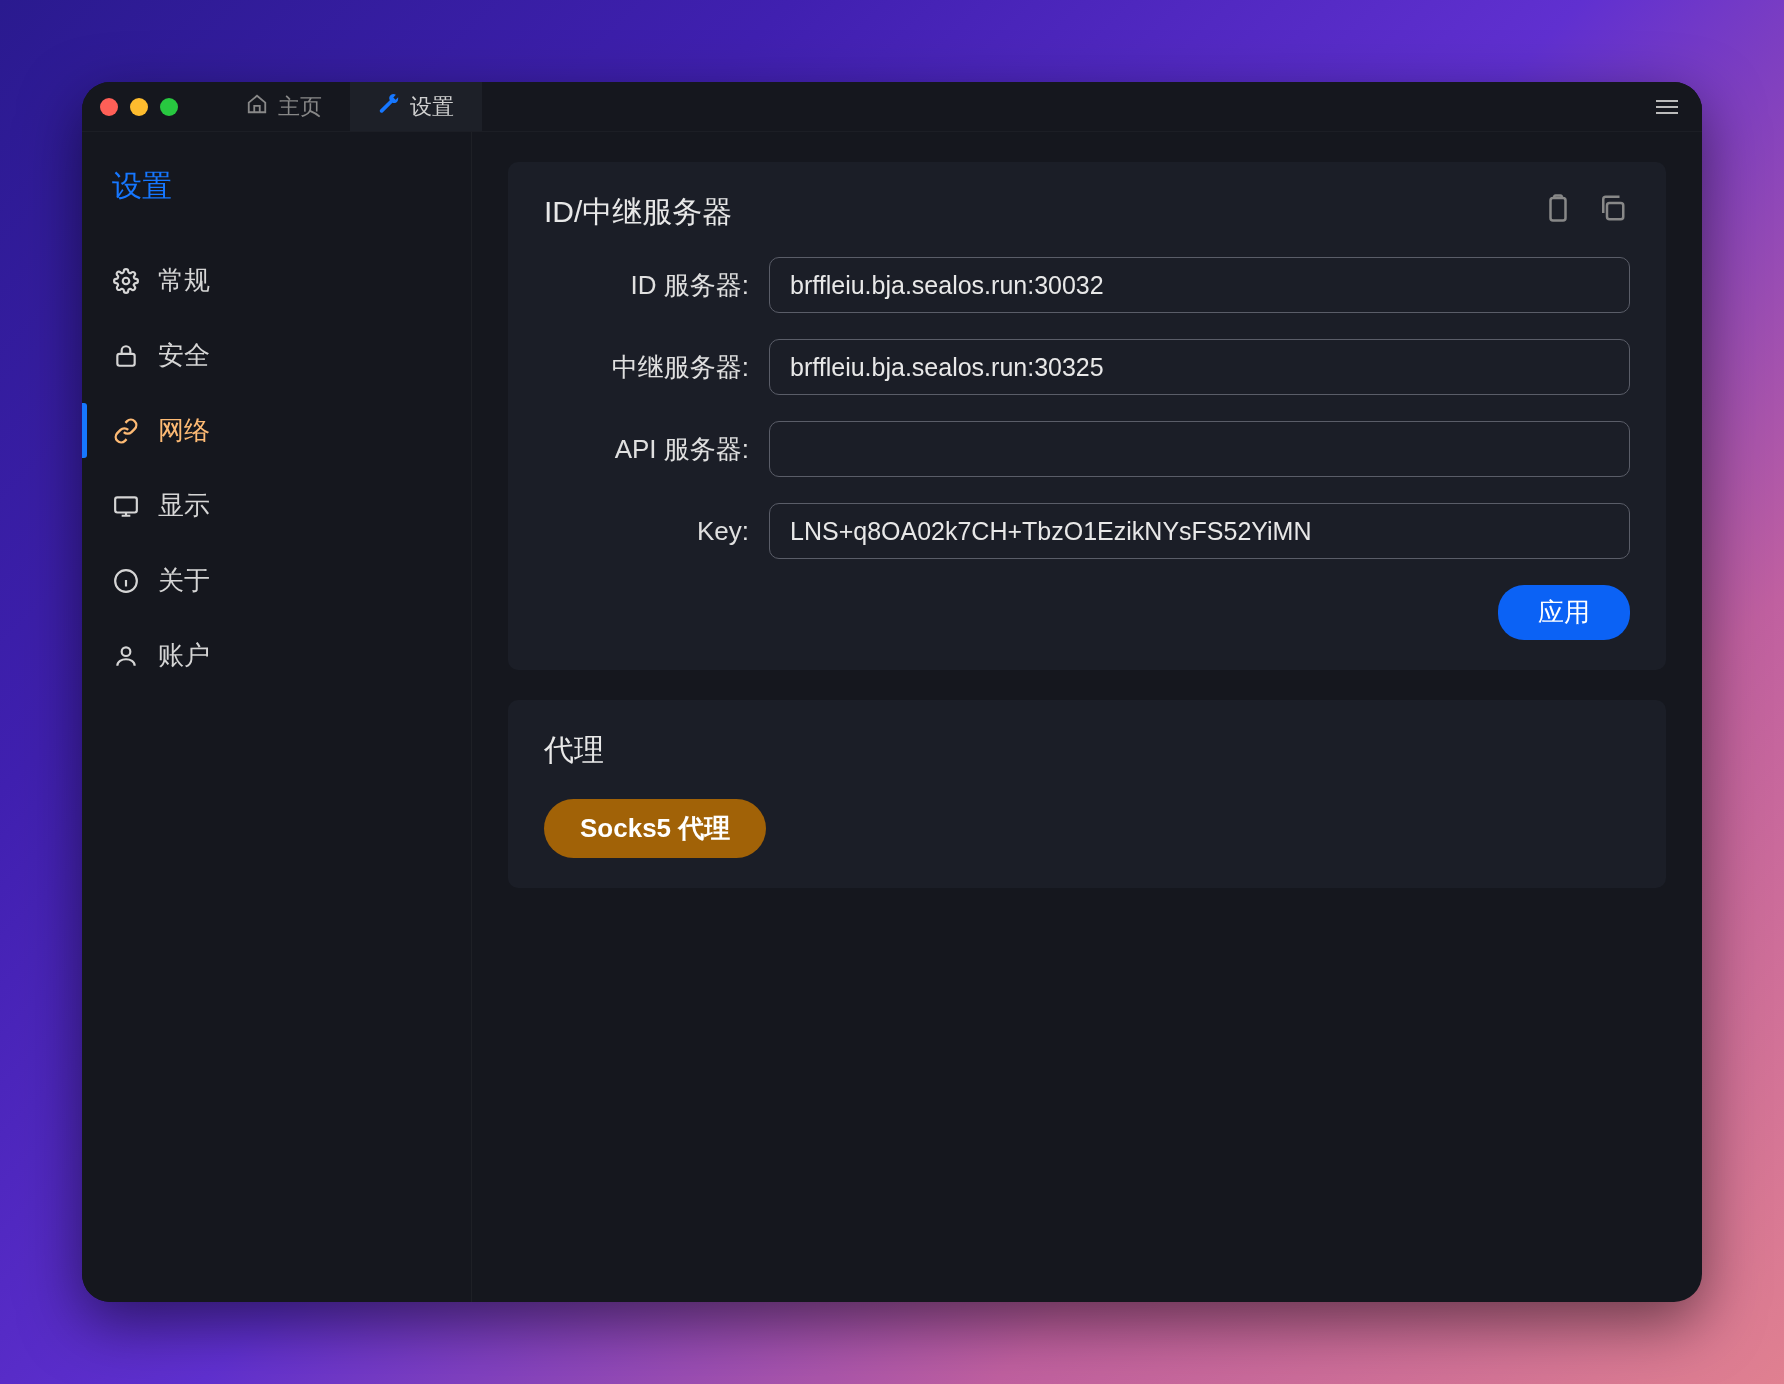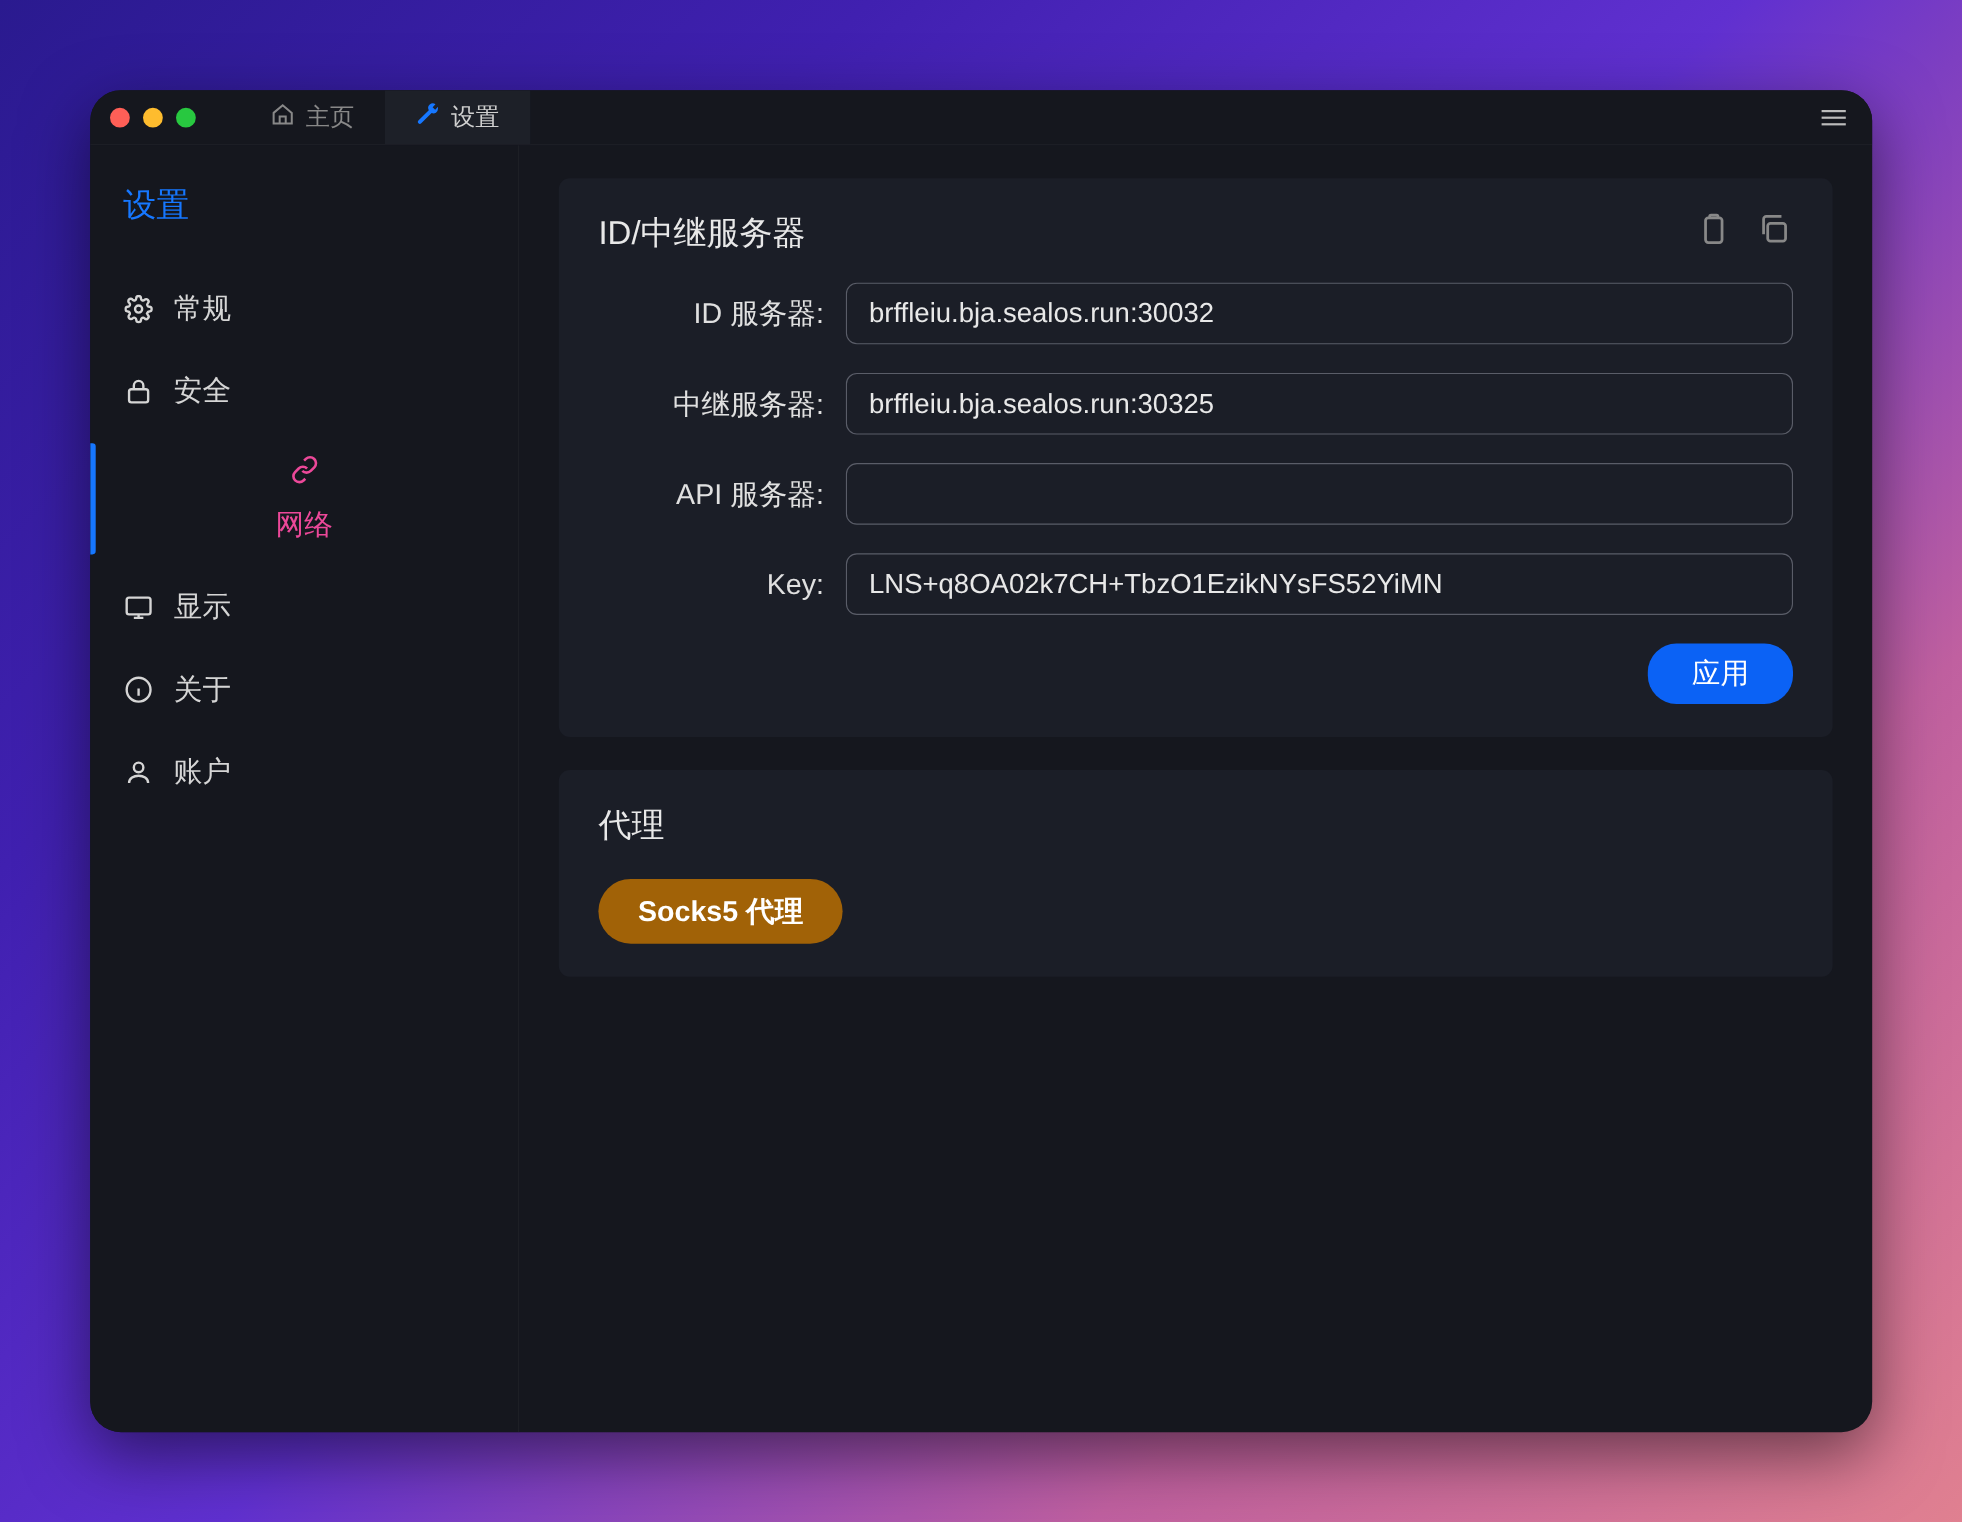--- a/index.html
+++ b/index.html
@@ -88,22 +88,21 @@
       display: flex;
       align-items: center;
       gap: 18px;
       padding: 20px 30px;
       color: #d5d5d5;
       font-size: 26px;
       cursor: pointer;
       position: relative;
     }
     .sidebar-item.active {
-      color: #ec4899;
-      flex-direction: column;
+      color: #fdba74;
     }
     .sidebar-item.active::before {
       content: "";
       position: absolute;
       left: 0;
       top: 10px;
       bottom: 10px;
       width: 5px;
       background: #1677ff;
       border-radius: 0 3px 3px 0;

